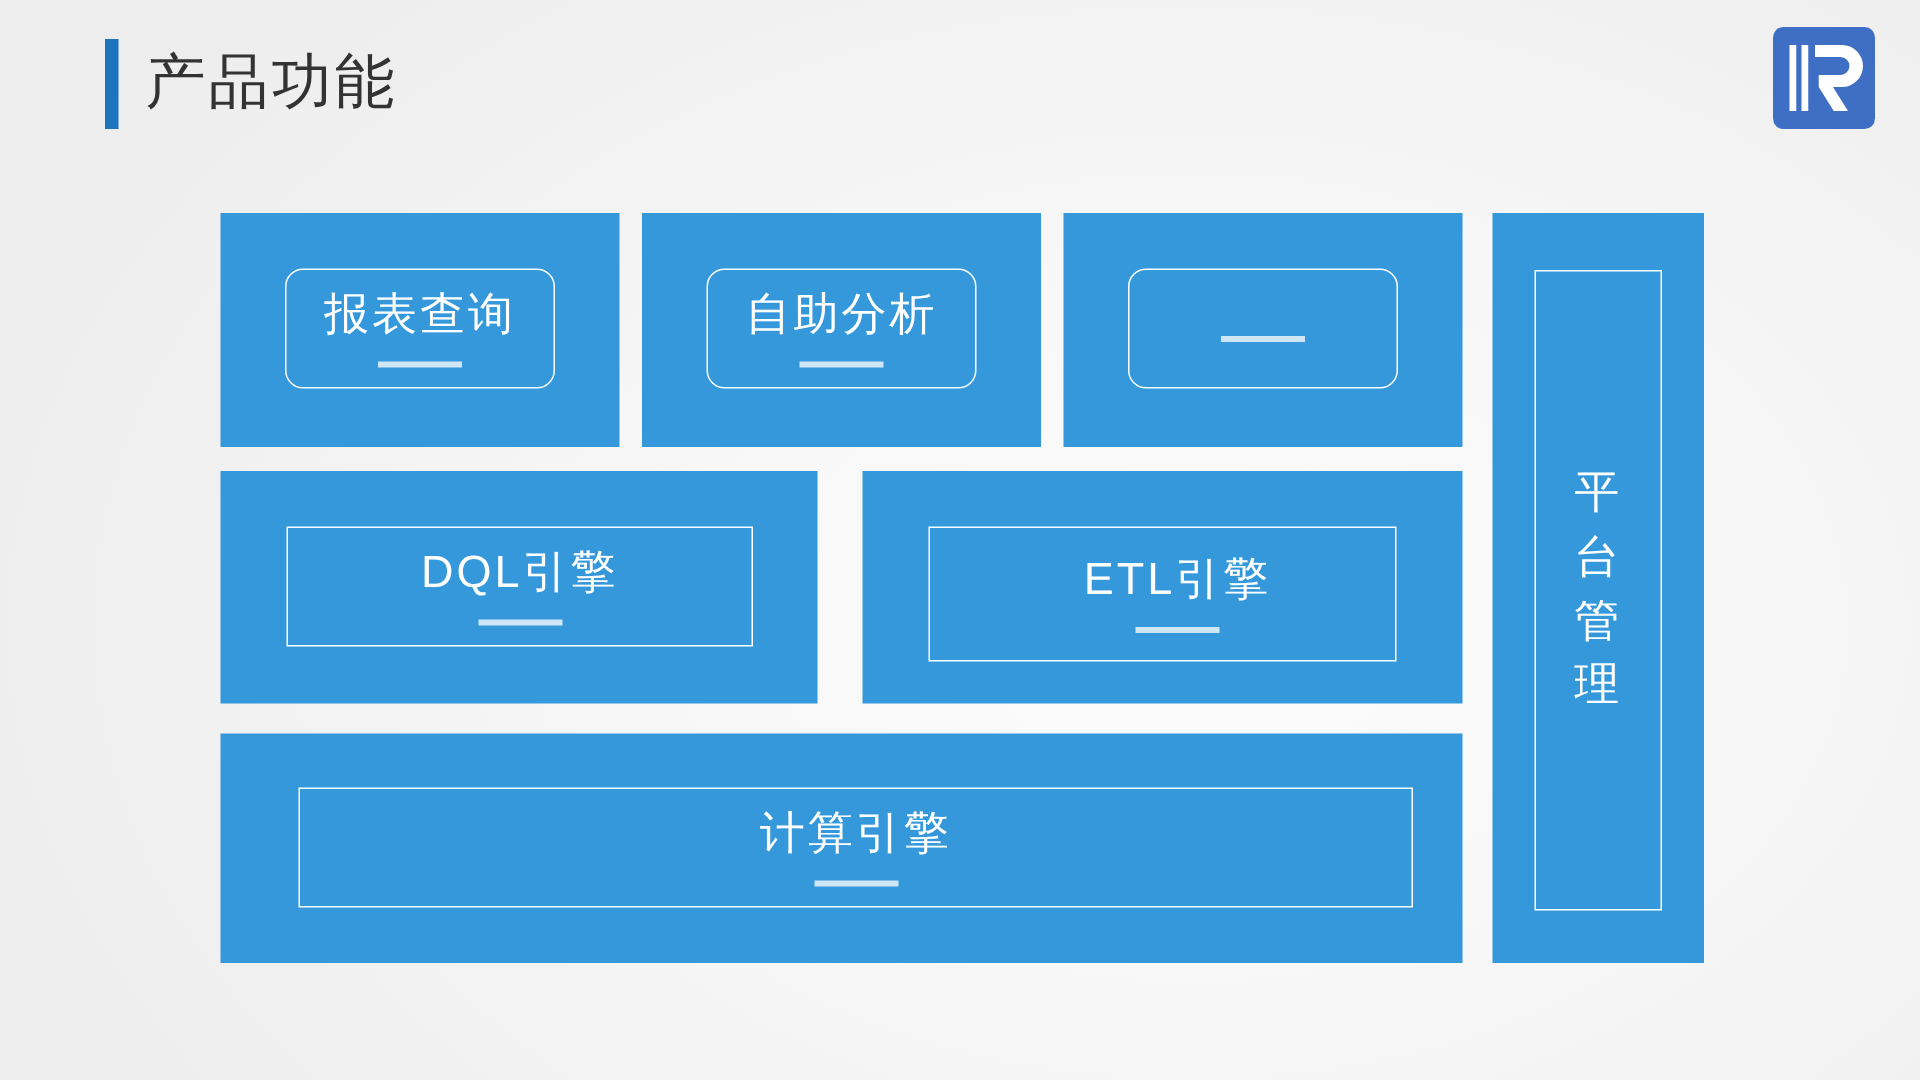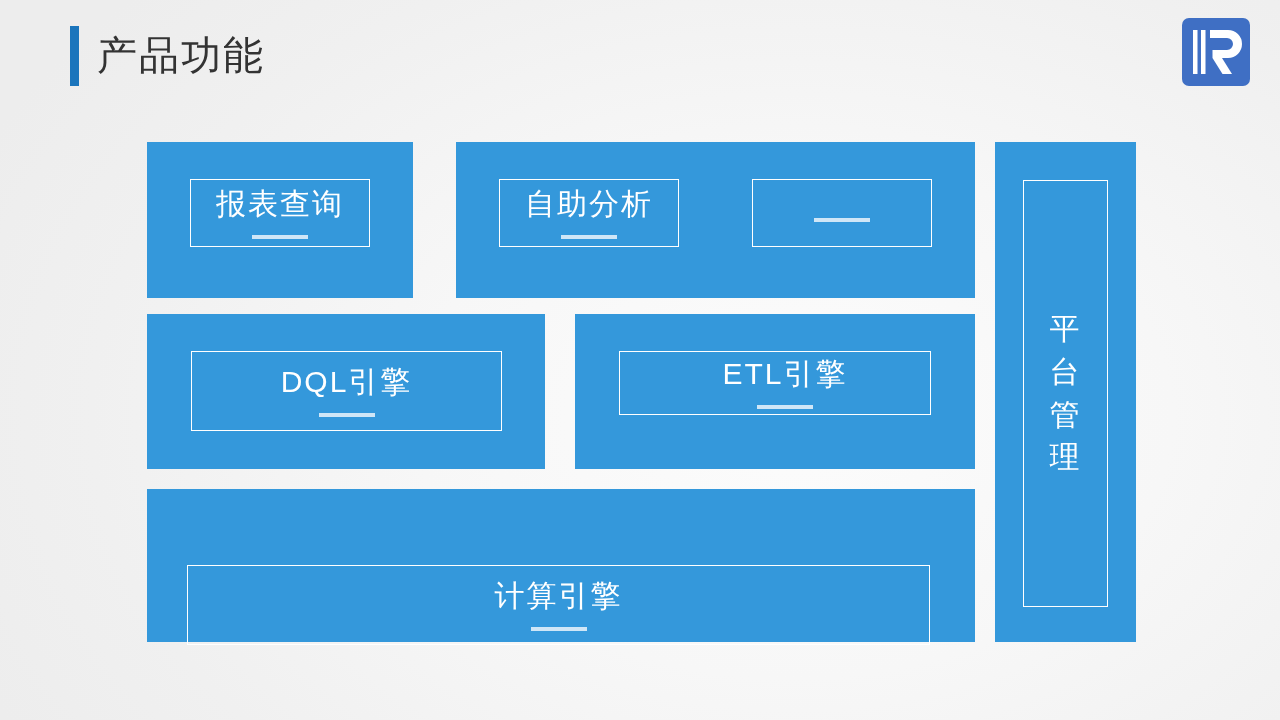--- a/index.html
+++ b/index.html
@@ -114,41 +114,41 @@
     width: 56px;
     height: 4px;
     background: #cfe6f7;
     margin-top: 14px;
   }
 
   
   .row1 { position: absolute; left: 0; top: 0; width: 828px; height: 156px; }
 
   .card-r1-1 { left: 0px;   top: 0; width: 266px; height: 156px; }
-  .card-r1-2 { left: 281px; top: 0; width: 266px; height: 156px; margin-left: 28px; }
+  .card-r1-2 { left: 281px; top: 0; width: 266px; height: 156px; }
   .card-r1-3 { left: 562px; top: 0; width: 266px; height: 156px; }
 
   .frame-r1 {
-    left: 43px; top: 37px; width: 180px; height: 68px;
+    left: 43px; top: 37px; width: 180px; height: 80px; border-radius: 12px;
   }
 
   
   .row2 { position: absolute; left: 0; top: 172px; width: 828px; height: 155px; }
 
   .card-r2-1 { left: 0px;   top: 0; width: 398px; height: 155px; }
   .card-r2-2 { left: 428px; top: 0; width: 400px; height: 155px; }
 
   .frame-r2-1 { left: 44px; top: 37px; width: 311px; height: 80px; }
-  .frame-r2-2 { left: 44px; top: 37px; width: 312px; height: 64px; padding-left: 20px; }
+  .frame-r2-2 { left: 44px; top: 37px; width: 312px; height: 90px; padding-left: 20px; }
 
   
   .row3 { position: absolute; left: 0; top: 347px; width: 828px; height: 153px; }
 
   .card-r3-1 { left: 0; top: 0; width: 828px; height: 153px; }
-  .frame-r3   { left: 40px; top: 36px; width: 743px; height: 80px; margin-top: 40px; }
+  .frame-r3   { left: 52px; top: 36px; width: 743px; height: 80px; }
 
   
   .col-right {
     position: absolute;
     left: 848px;
     top: 0;
     width: 141px;
     height: 500px;
   }
 

